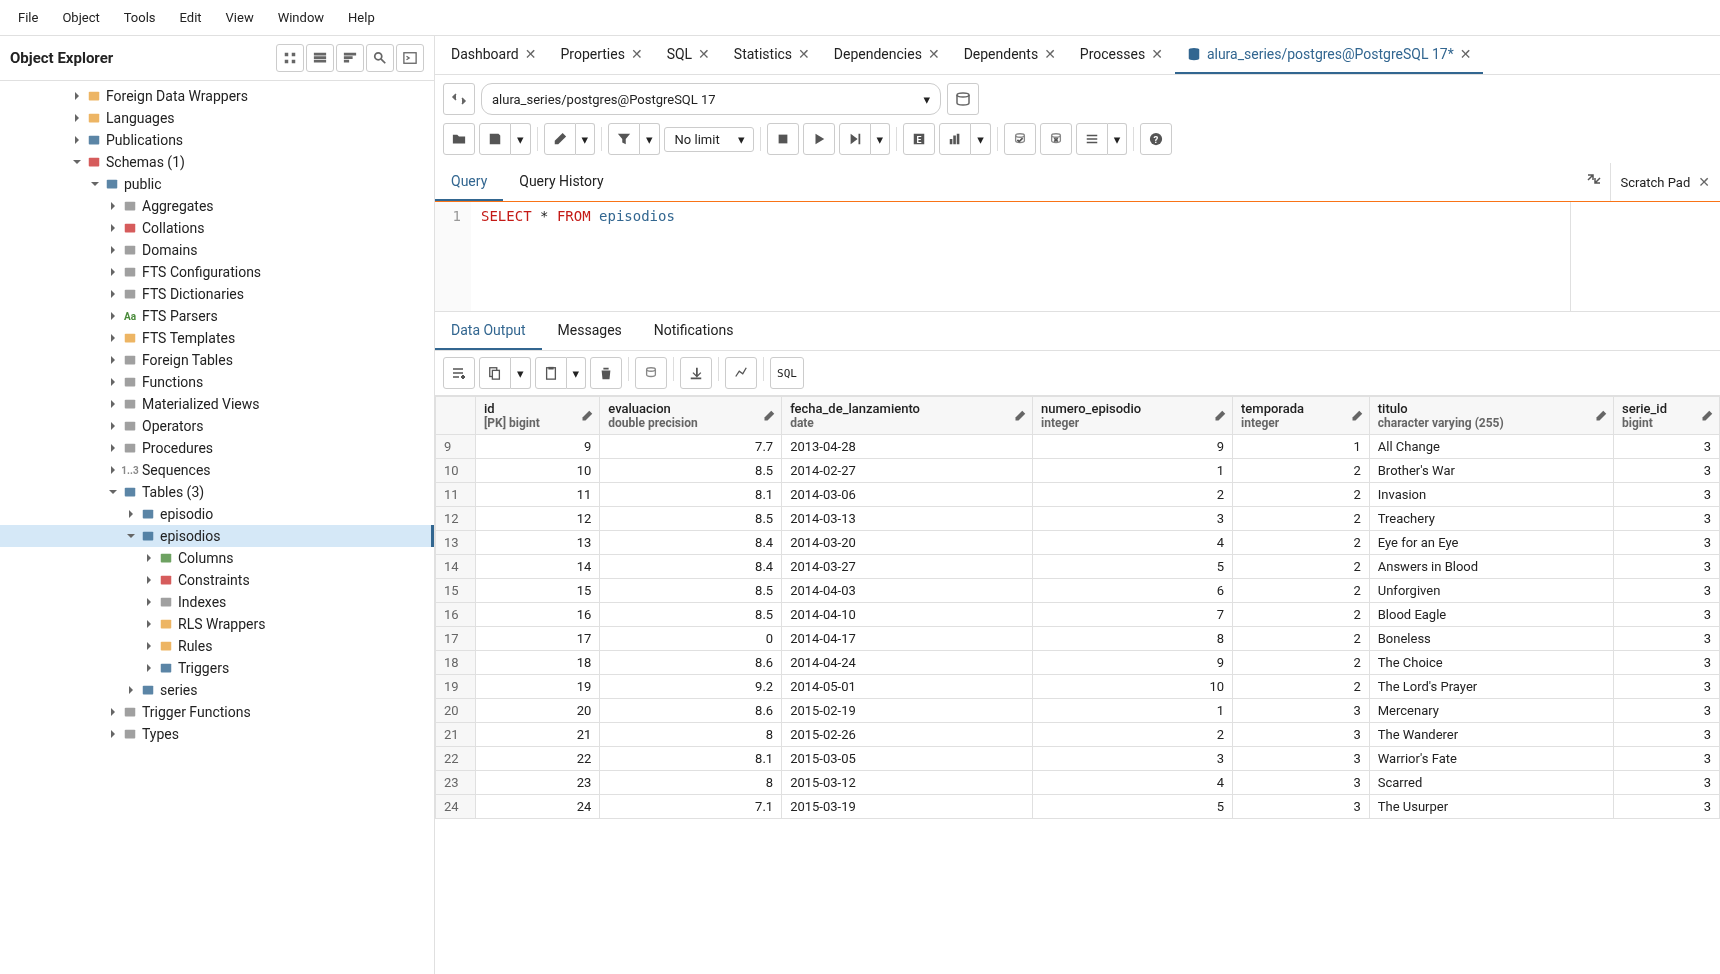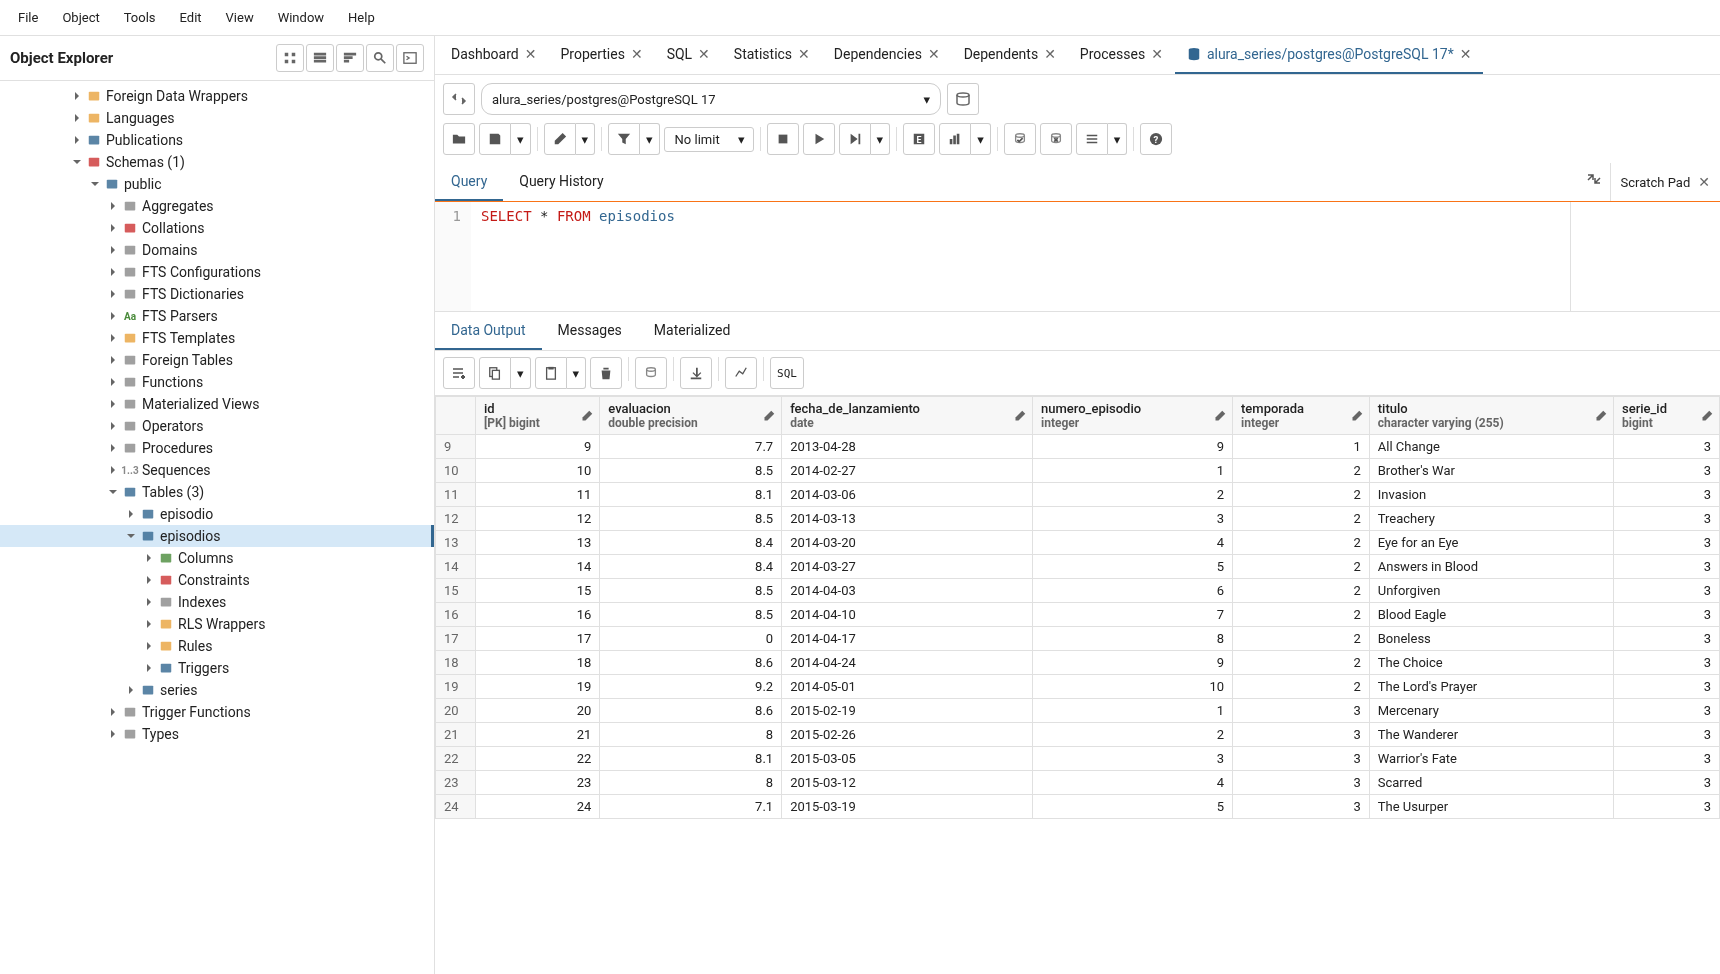--- a/index.html
+++ b/index.html
@@ -703,21 +703,21 @@
         <div class="code">
           <span class="kw1">SELECT</span> <span>*</span> <span class="kw1">FROM</span> <span class="ident">episodios</span>
         </div>
       </div>
       <div class="scratch-area"></div>
     </div>
 
     <div class="output-tabs" id="output-tabs">
         <div class="output-tab active">Data Output</div>
         <div class="output-tab">Messages</div>
-        <div class="output-tab">Materialized</div>
+        <div class="output-tab">Notifications</div>
       </div>
 
     <div class="output-toolbar">
       <div class="tb-btn">
           <svg width="16" height="16" viewBox="0 0 16 16">
             <path stroke="#555" stroke-width="1.5" d="M2 4h10M2 8h10M2 12h6"></path>
             <path stroke="#555" stroke-width="2" d="M12 10v4M10 12h4"></path>
           </svg>
         </div>
       <div class="tb-group">

